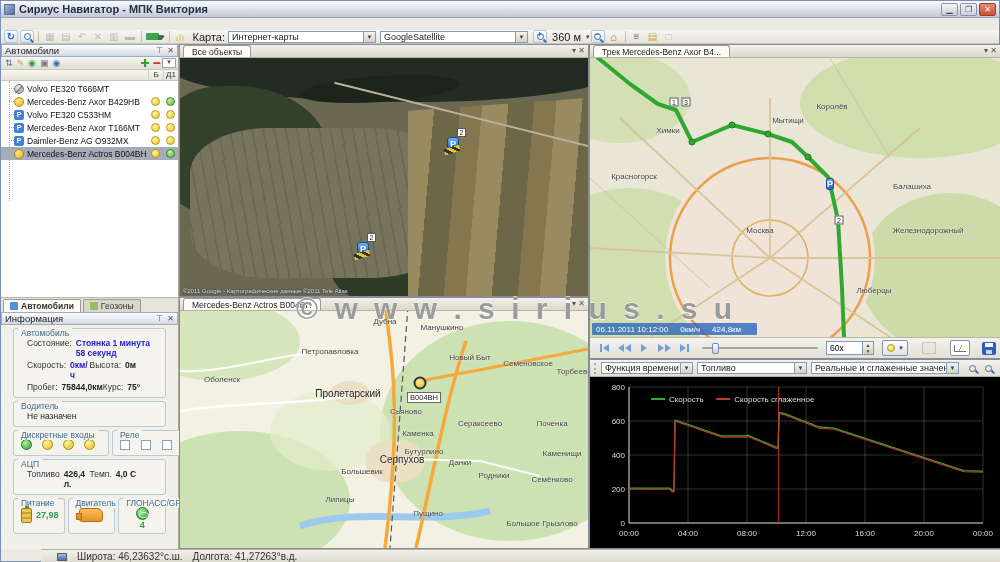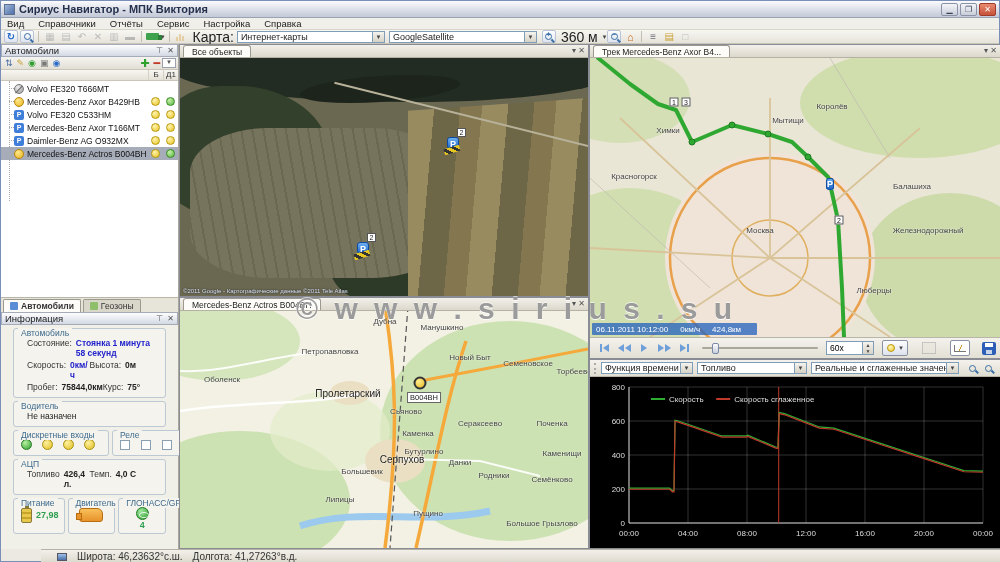--- a/index.html
+++ b/index.html
@@ -33,21 +33,21 @@
   .mag { position:relative; width:7px; height:7px; border:1.5px solid #3A6EA5; border-radius:50%; }
   .mag::after { content:""; position:absolute; width:4px; height:1.5px; background:#3A6EA5; right:-4px; bottom:-2px; transform:rotate(45deg); }
   .mag.plus::before, .mag.minus::before { content:"+"; position:absolute; left:0px; top:-3px; font-size:7px; color:#3A6EA5; font-weight:bold; }
   .mag.minus::before { content:"−"; }
   .mini-truck { width:13px; height:7px; background:#3FA34D; border-radius:1px; position:relative; }
   .mini-truck::before { content:""; position:absolute; right:-3px; top:2px; width:4px; height:5px; background:#2E7F3A; }
   .caret { font-size:7px; color:#444; margin-left:2px; }
   .mini-chart { display:flex; align-items:flex-end; height:9px; }
   .mini-chart i { width:2px; background:#D9A google; } 
   .mini-chart i { width:2px; background:#D9A642; margin-right:1px; }
-  .tb-label { font-size:14px; color:#222; margin:0 3px 0 4px; }
+  .tb-label { font-size:11px; color:#222; margin:0 3px 0 4px; }
   .combo { height:12px; background:#fff; border:1px solid #7F9DB9; display:flex; align-items:center; font-size:9px; color:#222; }
   .combo .ctext { flex:1; padding-left:3px; white-space:nowrap; overflow:hidden; }
   .combo .cbtn { width:12px; height:100%; border-left:1px solid #7F9DB9; background:linear-gradient(#F4F3EE,#D6D2C6); font-size:6px; text-align:center; line-height:11px; color:#444; }
   .home-glyph { color:#D07020; font-size:11px; font-weight:bold; }
   .gray-glyph { color:#6B6F78; font-size:10px; }
 
   
   .main { position:absolute; left:0; top:43px; width:1000px; height:505px; }
 
   
@@ -184,28 +184,20 @@
 <div class="window">
 
   <div class="titlebar">
     <div class="app-icon"></div>
     <div class="title-text">Сириус Навигатор - МПК Виктория</div>
     <div class="winbtn">▁</div>
     <div class="winbtn">❐</div>
     <div class="winbtn close">✕</div>
   </div>
 
-  <div class="menubar" id="menubar">
-      <span>Вид</span>
-      <span>Справочники</span>
-      <span>Отчёты</span>
-      <span>Сервис</span>
-      <span>Настройка</span>
-      <span>Справка</span>
-    </div>
 
   <div class="toolbar">
     <div class="tbtn raised">
         <span class="glyph-refresh">↻</span>
       </div>
     <div class="tbtn raised">
         <span class="mag"></span>
       </div>
     <div class="tsep"></div>
     <div class="tbtn dis">

